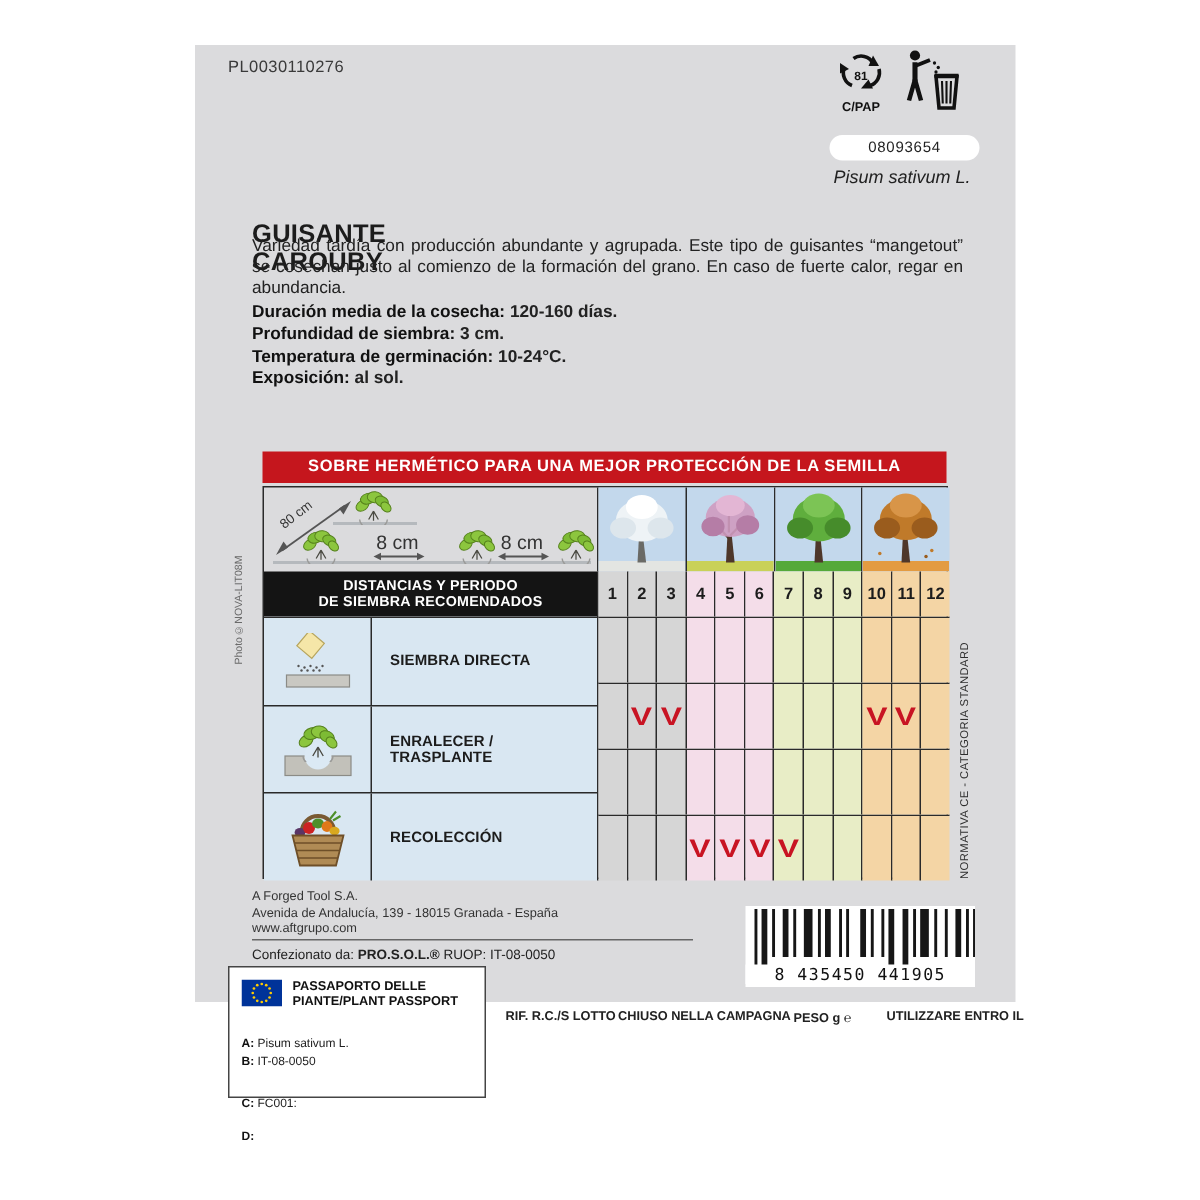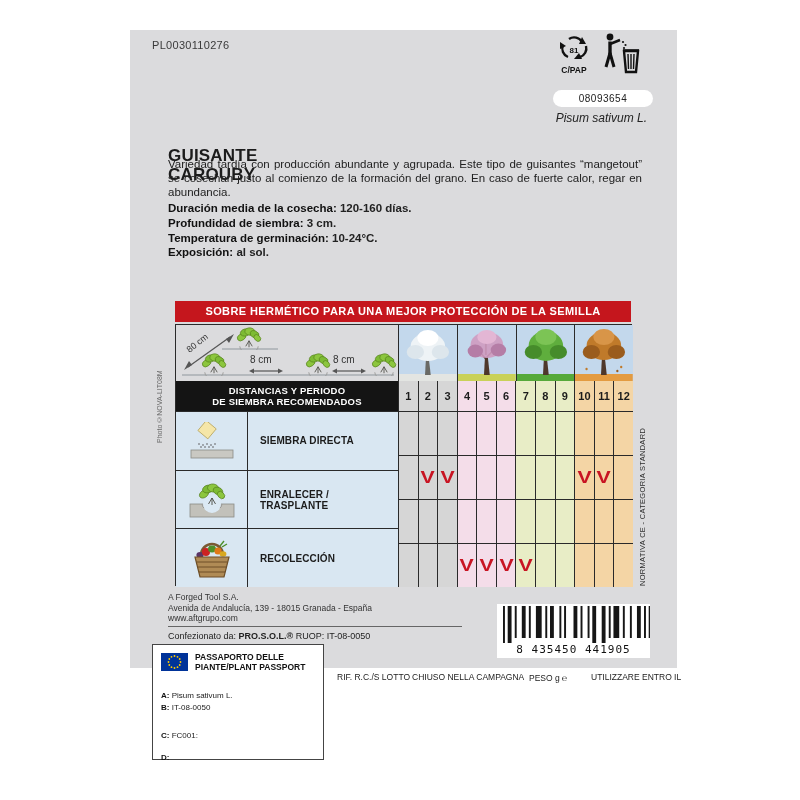--- a/index.html
+++ b/index.html
@@ -43,43 +43,43 @@
   .vmark { font-size:17px; font-weight:800; transform:scaleX(1.25); display:inline-block; }
 
   .left-rows { position:absolute; left:0; top:86px; width:222px; height:176px; display:flex; flex-direction:column; }
   .lrow { flex:1; display:flex; border-top:1px solid #2a2a2a; background:#d9e7f2; }
   .icon-cell { width:72px; border-right:1px solid #2a2a2a; display:flex; align-items:center; justify-content:center; }
   .label-cell { flex:1; display:flex; align-items:center; padding-left:12px; font-size:10px; font-weight:bold; color:#1c1c1c; letter-spacing:0.1px; }
 
   
   .gline { position:absolute; background:#b5b9bd; height:2px; }
   .dg-plant { position:absolute; width:28px; height:24px; }
-  .dg-label8 { position:absolute; font-size:10px; color:#333; width:30px; top:29px; }
+  .dg-label8 { position:absolute; font-size:13px; color:#333; width:30px; text-align:center; top:29px; }
   .harrow { position:absolute; top:42px; width:36px; height:8px; }
   .dg-80 { position:absolute; left:9px; top:13px; font-size:9px; color:#333; transform:rotate(-38deg); }
 
   .vtext { position:absolute; writing-mode:vertical-rl; transform:rotate(180deg); white-space:nowrap; }
   .photo-credit { left:26px; top:298px; height:115px; font-size:7px; color:#6a6a6a; }
   .normativa { left:508px; top:384px; height:172px; font-size:7.5px; color:#2d2d2d; letter-spacing:0.3px; }
 
   .address { position:absolute; left:38px; top:562px; font-size:8.5px; line-height:10.5px; color:#333; }
   .divider { position:absolute; left:38px; top:596px; width:294px; border-top:1px solid #666; }
   .packedby { position:absolute; left:38px; top:601px; font-size:9px; color:#222; }
 
   .barcode-box { position:absolute; left:367px; top:574px; width:153px; height:54px; background:#fff; }
   .barcode-box svg { position:absolute; left:0; top:0; }
   .barcode-digits { position:absolute; left:0; bottom:2px; width:100%; text-align:center; font-family:"DejaVu Sans Mono", monospace; font-size:11px; color:#111; background:#fff; letter-spacing:1px; }
 
-  .passport { position:absolute; left:22px; top:614px; width:172px; height:116px; background:#fff; border:1px solid #444; }
+  .passport { position:absolute; left:22px; top:614px; width:172px; height:88px; background:#fff; border:1px solid #444; }
   .pp-flag { position:absolute; left:8px; top:8px; width:27px; height:18px; }
   .pp-title { position:absolute; left:42px; top:7px; font-size:8.5px; font-weight:bold; line-height:10px; color:#111; }
   .pp-line { position:absolute; left:8px; font-size:8px; color:#222;text-align:right; }
   .pp-line b { color:#111; }
 
-  .bottom-label { position:absolute; font-size:8.5px; font-weight:normal; color:#222; white-space:nowrap;padding-left:24px; }
+  .bottom-label { position:absolute; font-size:8.5px; font-weight:bold; color:#222; white-space:nowrap;padding-left:24px; }
 </style>
 </head>
 <body>
 
 <svg width="0" height="0" style="position:absolute">
   <defs>
     <symbol id="plant" viewBox="0 0 30 26">
       <path d="M5,22 a10,7 0 0 0 20,0" fill="none" stroke="#9a9a98" stroke-width="1"></path>
       <path d="M15,16 l-3.5,6 M15,16 l0,7 M15,16 l3.5,6" stroke="#4a4a42" stroke-width="0.9" fill="none"></path>
       <ellipse cx="7" cy="12" rx="5" ry="3.5" fill="#8cc63e" stroke="#55801c" stroke-width="0.7" transform="rotate(-35 7 12)"></ellipse>

